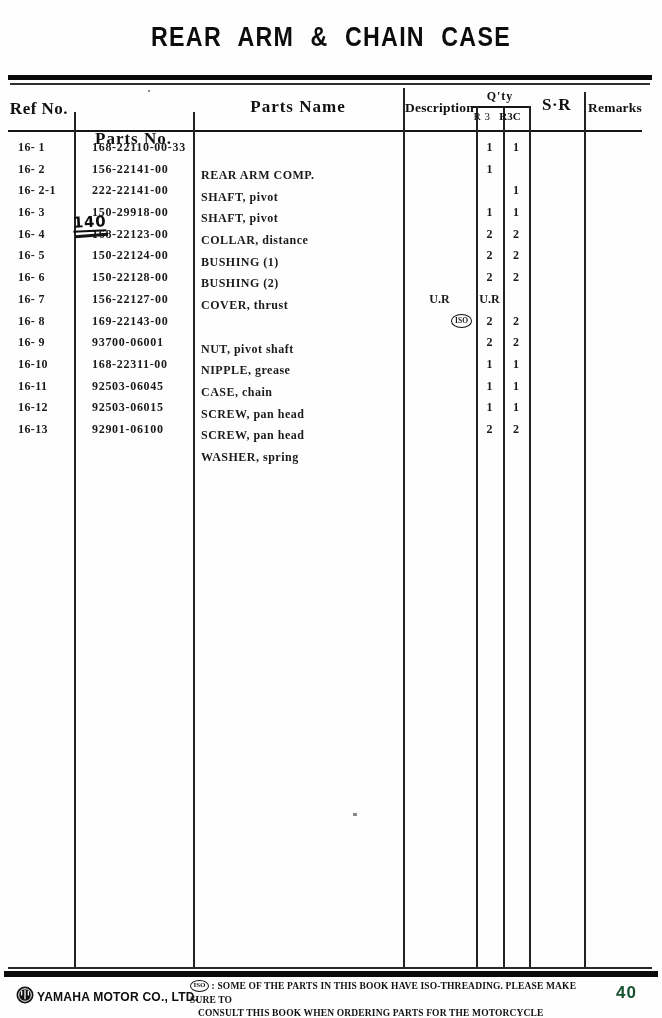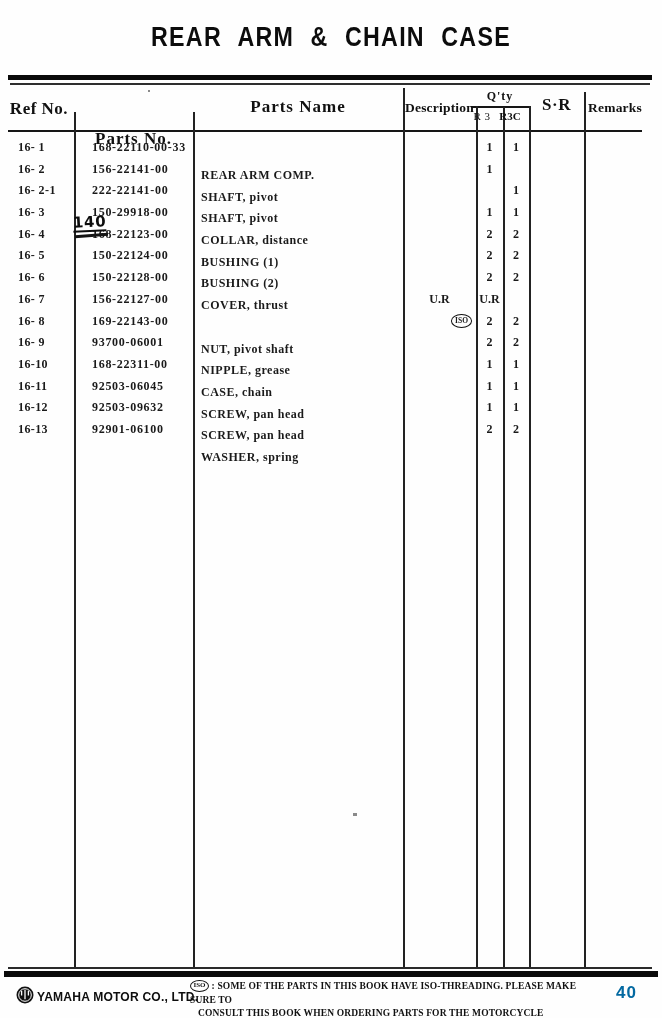--- a/index.html
+++ b/index.html
@@ -83,21 +83,21 @@
   .footer-note{
     position:absolute;left:190px;top:980px;width:408px;
     font-weight:700;font-size:9.5px;line-height:13.5px;letter-spacing:.15px;
     color:#111;
   }
   .footer-note .iso-badge{font-size:7px;padding:0 2.5px 1px 2.5px;}
   .footer-note .l2{padding-left:8px;}
   .page-num{
     position:absolute;left:616px;top:983px;
     font-family:"Liberation Sans",sans-serif;font-weight:700;font-size:17px;
-    letter-spacing:1px;color:#0369a1;
+    letter-spacing:1px;color:#14532d;
   }
   
   .speck{position:absolute;background:#8a8a8a;}
   .sp1{left:353px;top:813px;width:4px;height:3px;}
   .sp2{left:148px;top:90px;width:2px;height:2px;}
 </style>
 </head>
 <body>
 
 <div id="page">
@@ -135,21 +135,21 @@
       <div class="row"><div class="c-ref">16- 2-1</div><div class="c-parts">222-22141-00</div><div class="c-name">SHAFT, pivot</div><div class="c-desc"></div><div class="c-r3"></div><div class="c-r3c">1</div><div class="c-sr"></div><div class="c-rem"></div></div>
       <div class="row"><div class="c-ref">16- 3</div><div class="c-parts">150-29918-00</div><div class="c-name">COLLAR, distance</div><div class="c-desc"></div><div class="c-r3">1</div><div class="c-r3c">1</div><div class="c-sr"></div><div class="c-rem"></div></div>
       <div class="row"><div class="c-ref">16- 4</div><div class="c-parts"><span>168</span><span>-22123-00</span><span class="strike-bar"></span><span class="hand-num">140</span></div><div class="c-name">BUSHING (1)</div><div class="c-desc"></div><div class="c-r3">2</div><div class="c-r3c">2</div><div class="c-sr"></div><div class="c-rem"></div></div>
       <div class="row"><div class="c-ref">16- 5</div><div class="c-parts">150-22124-00</div><div class="c-name">BUSHING (2)</div><div class="c-desc"></div><div class="c-r3">2</div><div class="c-r3c">2</div><div class="c-sr"></div><div class="c-rem"></div></div>
       <div class="row"><div class="c-ref">16- 6</div><div class="c-parts">150-22128-00</div><div class="c-name">COVER, thrust</div><div class="c-desc"></div><div class="c-r3">2</div><div class="c-r3c">2</div><div class="c-sr"></div><div class="c-rem"></div></div>
       <div class="row"><div class="c-ref">16- 7</div><div class="c-parts">156-22127-00</div><div class="c-desc"></div><div class="c-r3">U.R</div><div class="c-r3c">U.R</div><div class="c-sr"></div><div class="c-rem"></div></div>
       <div class="row"><div class="c-ref">16- 8</div><div class="c-parts">169-22143-00</div><div class="c-name">NUT, pivot shaft</div><div class="c-desc"><span class="iso-badge">ISO</span></div><div class="c-r3">2</div><div class="c-r3c">2</div><div class="c-sr"></div><div class="c-rem"></div></div>
       <div class="row"><div class="c-ref">16- 9</div><div class="c-parts">93700-06001</div><div class="c-name">NIPPLE, grease</div><div class="c-desc"></div><div class="c-r3">2</div><div class="c-r3c">2</div><div class="c-sr"></div><div class="c-rem"></div></div>
       <div class="row"><div class="c-ref">16-10</div><div class="c-parts">168-22311-00</div><div class="c-name">CASE, chain</div><div class="c-desc"></div><div class="c-r3">1</div><div class="c-r3c">1</div><div class="c-sr"></div><div class="c-rem"></div></div>
       <div class="row"><div class="c-ref">16-11</div><div class="c-parts">92503-06045</div><div class="c-name">SCREW, pan head</div><div class="c-desc"></div><div class="c-r3">1</div><div class="c-r3c">1</div><div class="c-sr"></div><div class="c-rem"></div></div>
-      <div class="row"><div class="c-ref">16-12</div><div class="c-parts">92503-09632</div><div class="c-name">SCREW, pan head</div><div class="c-desc"></div><div class="c-r3">1</div><div class="c-r3c">1</div><div class="c-sr"></div><div class="c-rem"></div></div>
+      <div class="row"><div class="c-ref">16-12</div><div class="c-parts">92503-06015</div><div class="c-name">SCREW, pan head</div><div class="c-desc"></div><div class="c-r3">1</div><div class="c-r3c">1</div><div class="c-sr"></div><div class="c-rem"></div></div>
       <div class="row"><div class="c-ref">16-13</div><div class="c-parts">92901-06100</div><div class="c-name">WASHER, spring</div><div class="c-desc"></div><div class="c-r3">2</div><div class="c-r3c">2</div><div class="c-sr"></div><div class="c-rem"></div></div>
     </div>
 
   <div class="speck sp1"></div>
   <div class="speck sp2"></div>
 
   <svg class="footer-logo" width="18" height="18" viewBox="0 0 18 18">
     <circle cx="9" cy="9" r="8.5" fill="#111"></circle>
     <circle cx="9" cy="9" r="6.3" fill="none" stroke="#fdfdfd" stroke-width="1"></circle>
     <path d="M9 3.8 L9 13.2 M5.6 4.8 L5.6 9.6 M12.4 4.8 L12.4 9.6" stroke="#fdfdfd" stroke-width="1.3" fill="none"></path>

